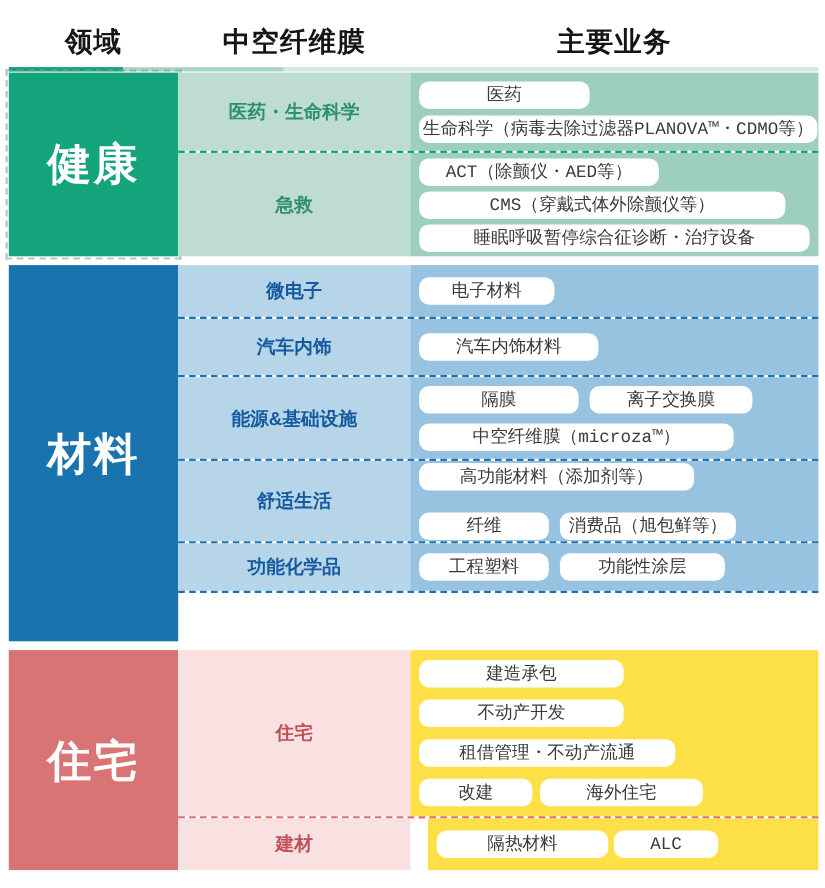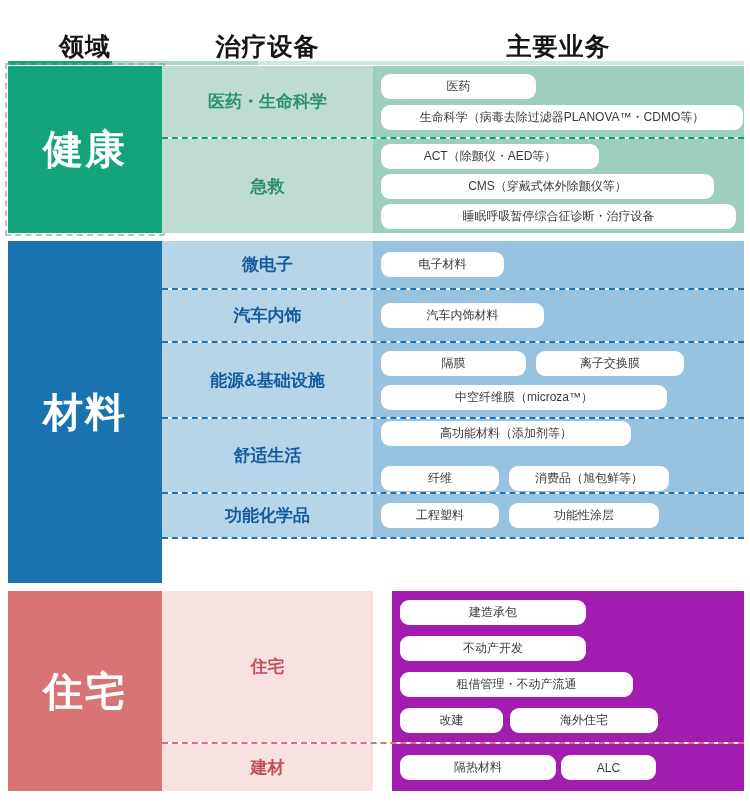--- a/index.html
+++ b/index.html
@@ -3,21 +3,21 @@
 <meta charset="utf-8">
 <style>
   * { margin:0; padding:0; box-sizing:border-box; }
   html,body { background:#ffffff; }
   body { font-family:"Liberation Sans","DejaVu Sans",sans-serif; }
   .canvas {
     position:relative; width:750px; height:807px; background:#ffffff;
     overflow:hidden;
   }
   
-  .hdr { position:absolute; left:8px; top:24px; width:736px; height:44px; display:flex; }
+  .hdr { position:absolute; left:8px; top:10px; width:736px; height:44px; display:flex;align-items:flex-end; }
   .hdr-cell { display:flex; align-items:center; justify-content:center;
     font-size:25px; font-weight:700; color:#151515; letter-spacing:1px; }
   .hdr-c1 { width:154px; }
   .hdr-c2 { width:211px; }
   .hdr-c3 { width:371px; }
   .hdr-bar { position:absolute; left:8px; top:61px; width:736px; height:4px; display:flex; }
   .hdr-bar .seg1 { width:104px; background:#12a27c; }
   .hdr-bar .seg2 { width:146px; background:#a9d6c6; }
   .hdr-bar .seg3 { flex:1; background:#d0e8dd; }
   
@@ -27,44 +27,44 @@
   .sec-housing  { top:591px; height:200px; }
   .domain-block { width:154px; display:flex; align-items:center; justify-content:center;
     color:#ffffff; font-size:40px; font-weight:700; letter-spacing:2px; flex:none; }
   .sec-health   .domain-block { background:#14a47c; outline:2px dashed rgba(125,165,150,.6); outline-offset:1px; }
   .sec-materials.domain-bg, .sec-materials .domain-block { background:#1873ae; }
   .sec-housing  .domain-block { background:#d97474; }
   .rows { flex:1; display:flex; flex-direction:column; }
   .row { display:flex; }
   .sec-health    .row + .row { border-top:2px dashed #00a57e; }
   .sec-materials .row + .row { border-top:2px dashed #1b72b2; }
-  .sec-housing   .row + .row { border-top:2px dashed #dc6f6f; }
+  .sec-housing   .row + .row { border-top:2px dashed #dc6f6f;gap:16px; }
   .cat-cell { width:211px; flex:none; display:flex; align-items:center; justify-content:center;
     font-size:17px; font-weight:600; }
   .sec-health    .cat-cell { background:#bedccf; color:#2e8f73; }
   .sec-materials .cat-cell { background:#b7d5e9; color:#155a9f; }
   .sec-housing   .cat-cell { background:#fae1e1; color:#c05058; }
   .main-cell { flex:1; display:flex; flex-direction:column; justify-content:center;
     align-items:flex-start; padding-left:8px; gap:6px; }
   .sec-health    .main-cell { background:#9dcfbc; }
   .sec-materials .main-cell { background:#97c3e0; }
-  .sec-housing   .main-cell { background:#a21caf;margin-left:19px; }
+  .sec-housing   .main-cell { background:#fde047; }
   .pill-line { display:flex; gap:10px; }
   .pill { height:25px; background:#ffffff; border-radius:9px;
     display:flex; align-items:center; justify-content:center;
-    font-size:12px; color:#3a3a3a; white-space:nowrap; }
+    font-size:16px; color:#3a3a3a; white-space:nowrap;font-family:Liberation Mono, monospace; }
 </style>
 </head>
 <body>
 
 <div class="canvas">
 
   <div class="hdr">
     <div class="hdr-cell hdr-c1">领域</div>
-    <div class="hdr-cell hdr-c2">治疗设备</div>
+    <div class="hdr-cell hdr-c2">中空纤维膜</div>
     <div class="hdr-cell hdr-c3">主要业务</div>
   </div>
   <div class="hdr-bar">
     <div class="seg1"></div>
     <div class="seg2"></div>
     <div class="seg3"></div>
   </div>
 
   <div class="section sec-health">
     <div class="domain-block">健康</div>

